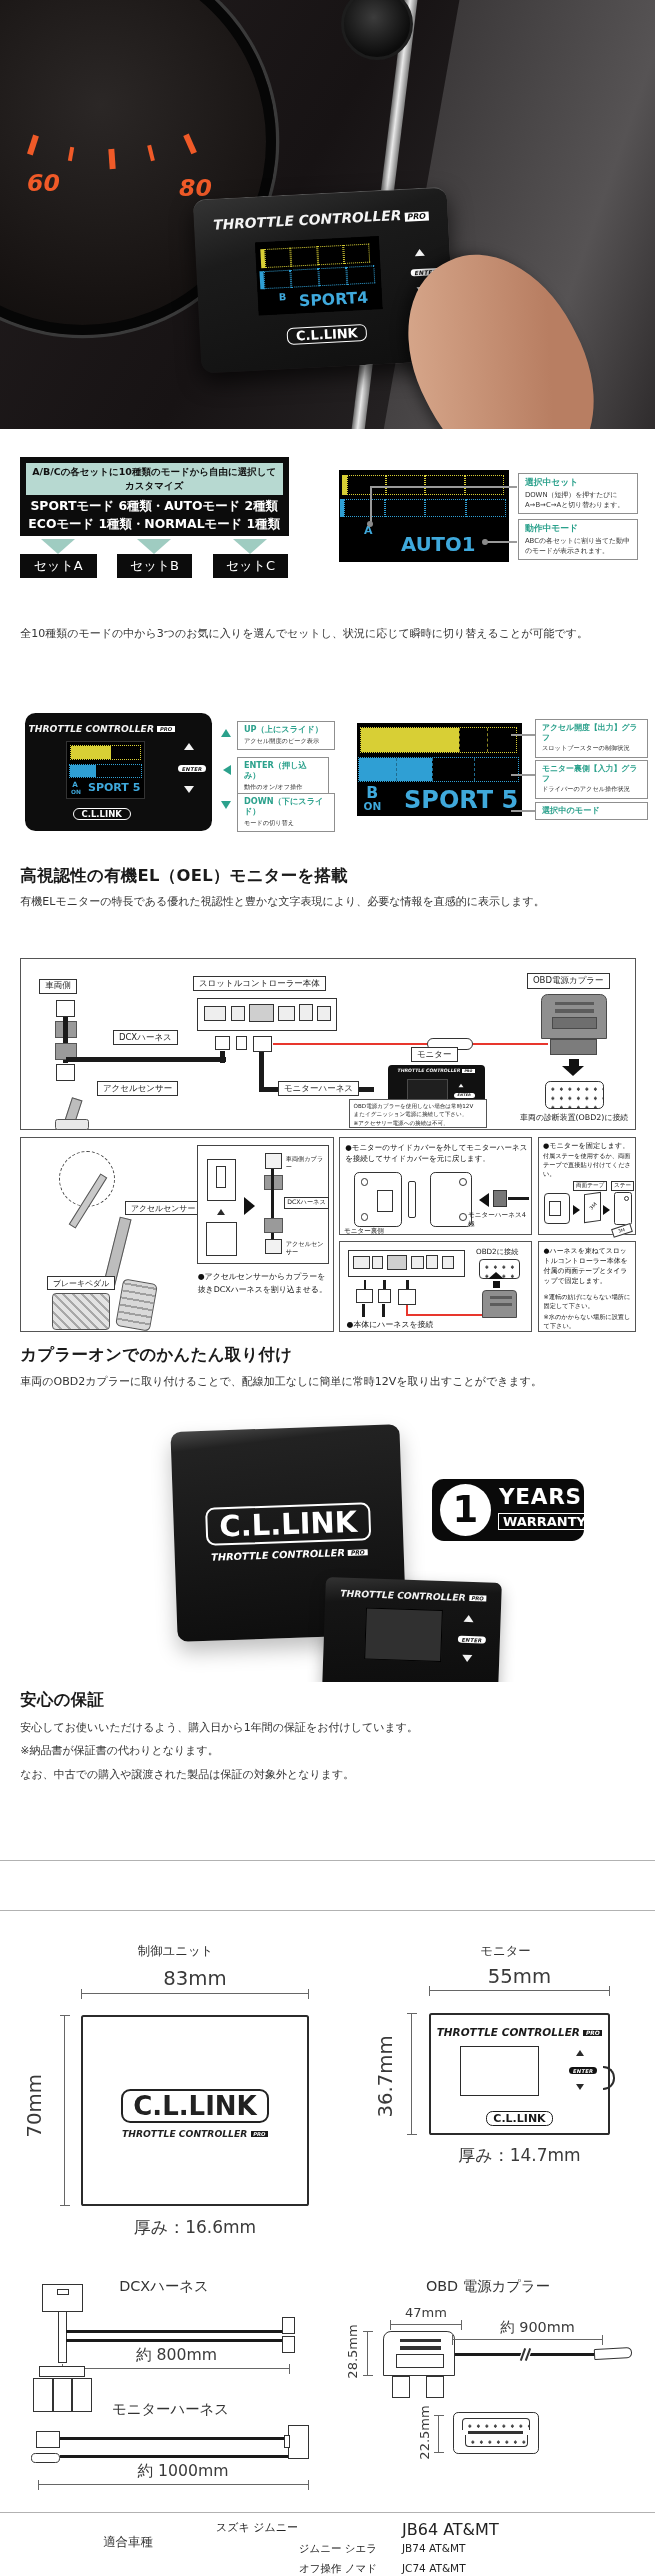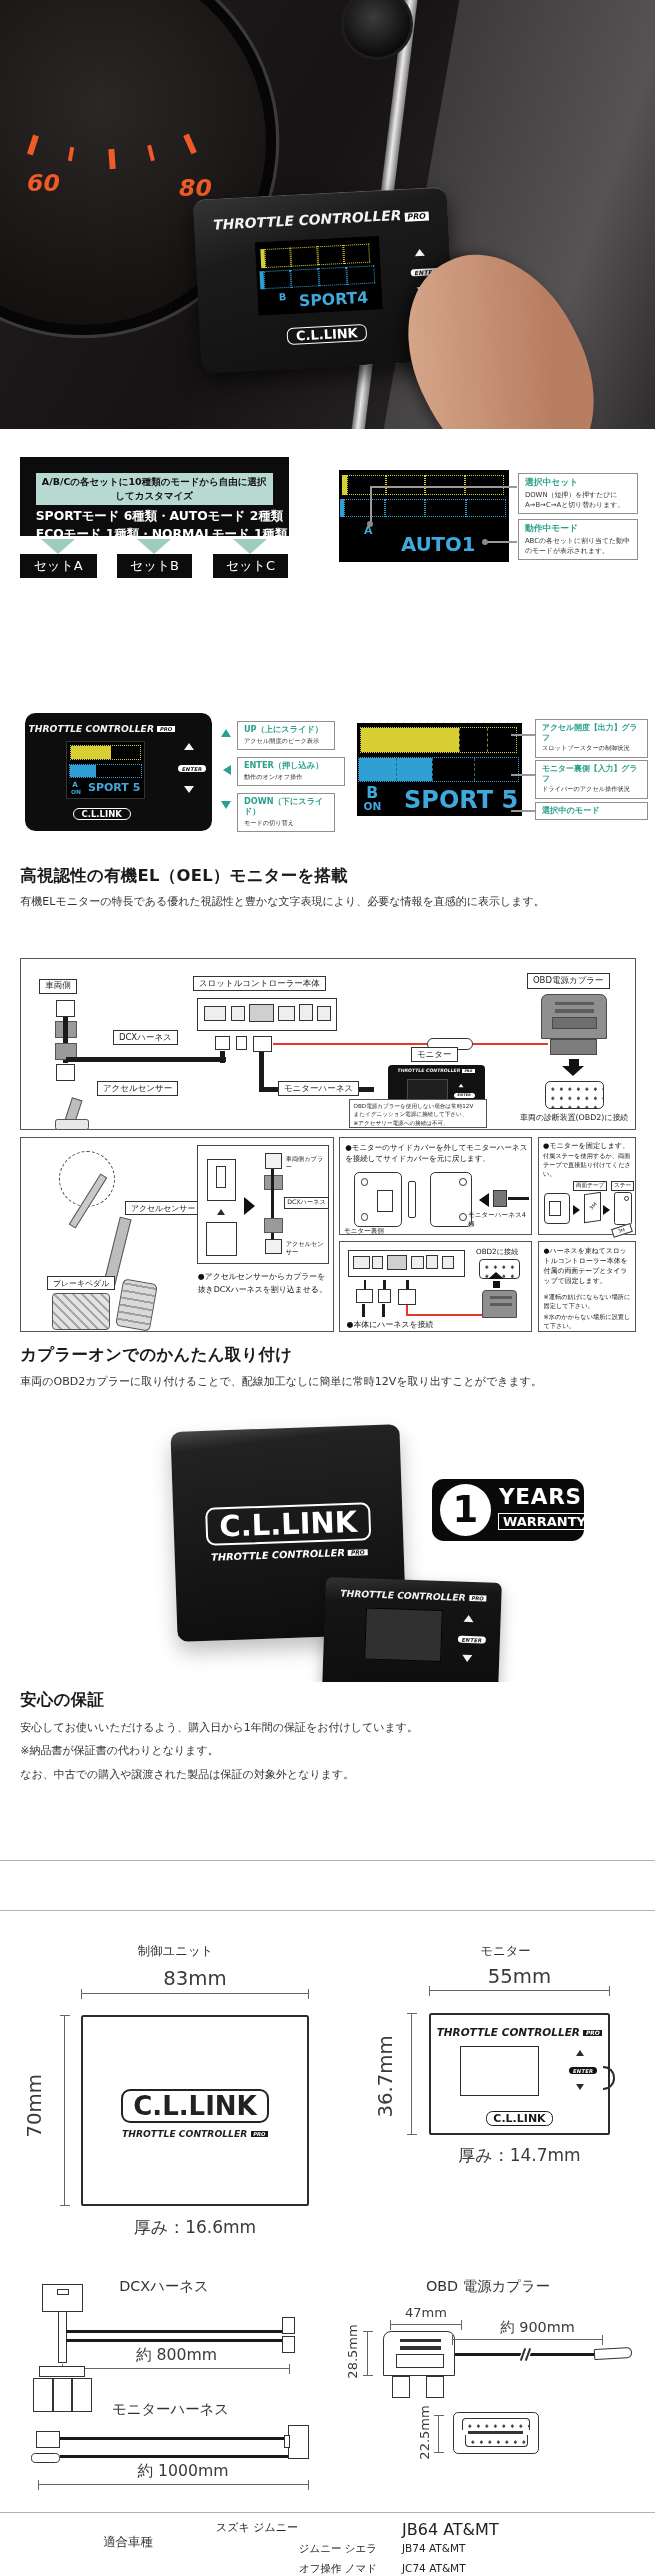--- a/index.html
+++ b/index.html
@@ -93,21 +93,21 @@
       <div class="abs ctr" style="left:0;top:132px;width:100%">
         <span class="cllogo" style="color:#fff;font-size:13px;border-width:1.6px">C.L.LINK</span>
       </div>
       <div class="abs tri-up-w" style="left:219px;top:60px"></div>
       <div class="abs pill" style="left:214px;top:80px">ENTER</div>
       <div class="abs tri-dn-w" style="left:219px;top:98px"></div>
     </div>
     <div class="abs" style="left:419px;top:249px;width:164px;height:236px;background:linear-gradient(115deg,#dcae92,#b87e62 70%);border-radius:48%;transform:rotate(-28deg);box-shadow:-5.2px -3.9px 11.8px rgba(0,0,0,.4)"></div>
   </div>
 
-  <div class="abs blk" style="left:19.7px;top:457px;width:269px;height:79px;padding:16px">
+  <div class="abs blk" style="left:19.7px;top:457px;width:269px;height:79px;padding:6px">
     <div class="ctr" style="background:#b7d9d1;color:#111;font-weight:bold;font-size:9.5px;line-height:1.45;padding:2px 3.9px">A/B/Cの各セットに10種類のモードから自由に選択してカスタマイズ</div>
     <div class="ctr" style="font-size:12.4px;font-weight:bold;margin-top:3.3px;white-space:nowrap">SPORTモード 6種類・AUTOモード 2種類</div>
     <div class="ctr" style="font-size:12.4px;font-weight:bold;margin-top:1.3px;white-space:nowrap">ECOモード 1種類・NORMALモード 1種類</div>
   </div>
   <div class="abs tri-dn" style="left:41px;top:539px"></div>
   <div class="abs tri-dn" style="left:137px;top:539px"></div>
   <div class="abs tri-dn" style="left:233px;top:539px"></div>
   <div class="abs blk ctr" style="left:19.7px;top:554px;width:77px;height:24px;font-size:13px;line-height:24px">セットA</div>
   <div class="abs blk ctr" style="left:117px;top:554px;width:75px;height:24px;font-size:13px;line-height:24px">セットB</div>
   <div class="abs blk ctr" style="left:213px;top:554px;width:75px;height:24px;font-size:13px;line-height:24px">セットC</div>
@@ -137,20 +137,21 @@
   <div class="abs" style="left:482px;top:539px;width:5.9px;height:5.9px;border-radius:50%;background:#8a8a8a"></div>
   <div class="abs co" style="left:518px;top:473px;width:120px">
     <div class="t">選択中セット</div>
     <div class="b">DOWN（短押）を押すたびにA→B→C→Aと切り替わります。</div>
   </div>
   <div class="abs co" style="left:518px;top:519px;width:120px">
     <div class="t">動作中モード</div>
     <div class="b">ABCの各セットに割り当てた動中のモードが表示されます。</div>
   </div>
 
+  <p class="bodytx abs" style="left:20.3px;top:624px;width:613px">全10種類のモードの中から3つのお気に入りを選んでセットし、状況に応じて瞬時に切り替えることが可能です。</p>
 
   <div class="abs" style="left:25px;top:713px;width:187px;height:118px;background:#0d0d0d;border-radius:10.5px">
     <div class="abs ctr" style="left:0;top:9.2px;width:82%">
       <span class="braND" style="color:#f4f4f4;font-size:9.2px">THROTTLE CONTROLLER</span>
       <span class="badge" style="font-size:5.2px">PRO</span>
     </div>
     <div class="abs" style="left:41px;top:27.5px;width:79px;height:58px;background:#000;border:0.7px solid #333">
       <div class="abs" style="left:3.3px;top:3.3px;width:71px;height:15.7px;border:1.3px dotted #d8cf35">
         <div class="fillbar" style="width:58%;background:#d8cf35"></div>
       </div>
@@ -168,21 +169,21 @@
     <div class="abs pill" style="left:153px;top:52px;font-size:5.2px">ENTER</div>
     <div class="abs tri-dn-w" style="left:159px;top:73px"></div>
   </div>
 
   <div class="abs tri-up-s" style="left:221px;top:729px"></div>
   <div class="abs co" style="left:237px;top:721px;width:98px">
     <div class="t" style="font-size:8.2px">UP（上にスライド）</div>
     <div class="b" style="font-size:6.2px">アクセル開度のピーク表示</div>
   </div>
   <div class="abs tri-lf-s" style="left:223px;top:765px"></div>
-  <div class="abs co" style="left:237px;top:757px;width:108px">
+  <div class="abs co" style="left:237px;top:757px;width:92px">
     <div class="t" style="font-size:8.2px">ENTER（押し込み）</div>
     <div class="b" style="font-size:6.2px">動作のオン/オフ操作</div>
   </div>
   <div class="abs tri-dn-s" style="left:221px;top:801px"></div>
   <div class="abs co" style="left:237px;top:793px;width:98px">
     <div class="t" style="font-size:8.2px">DOWN（下にスライド）</div>
     <div class="b" style="font-size:6.2px">モードの切り替え</div>
   </div>
 
   <div class="abs" style="left:357px;top:723px;width:165px;height:93px;background:#000">

